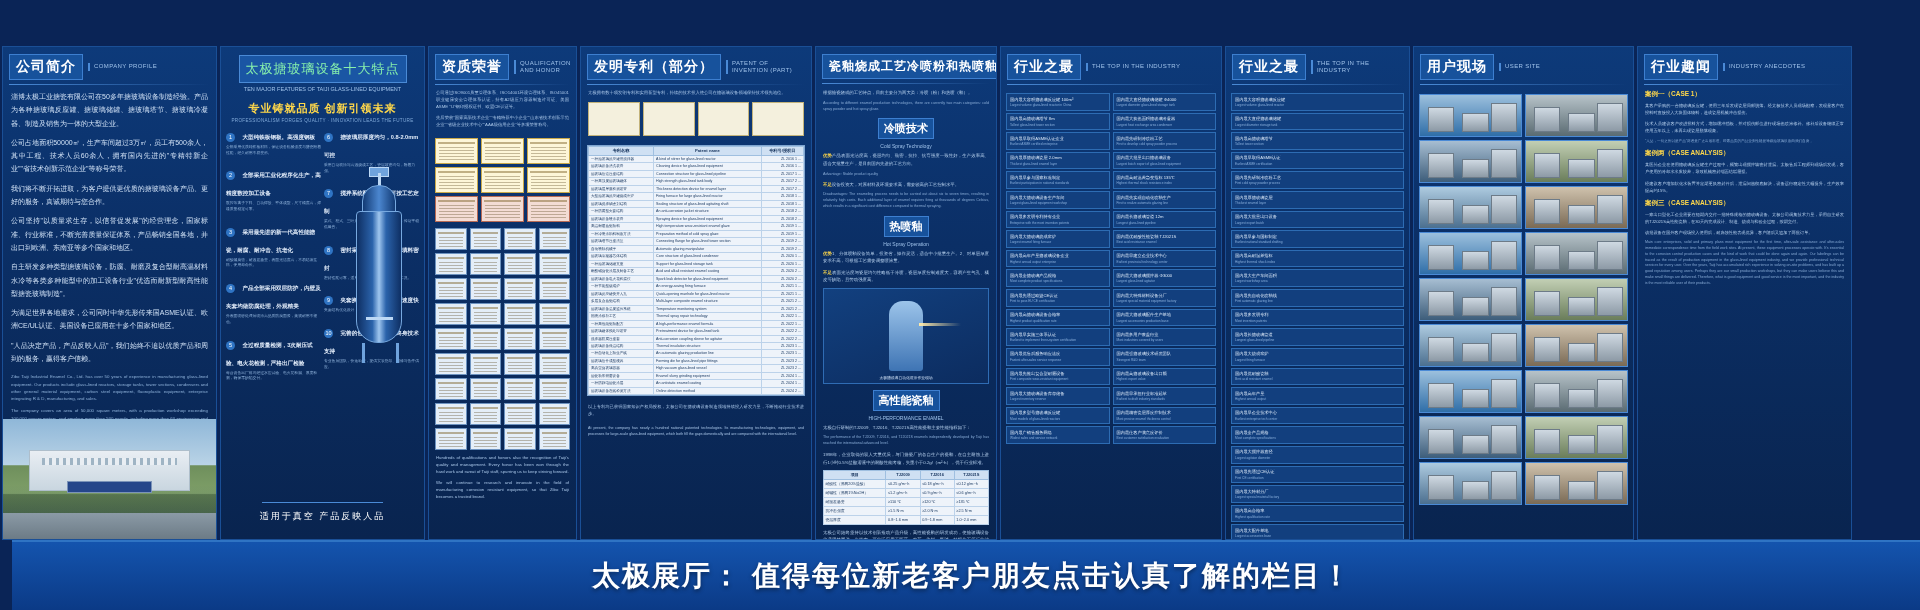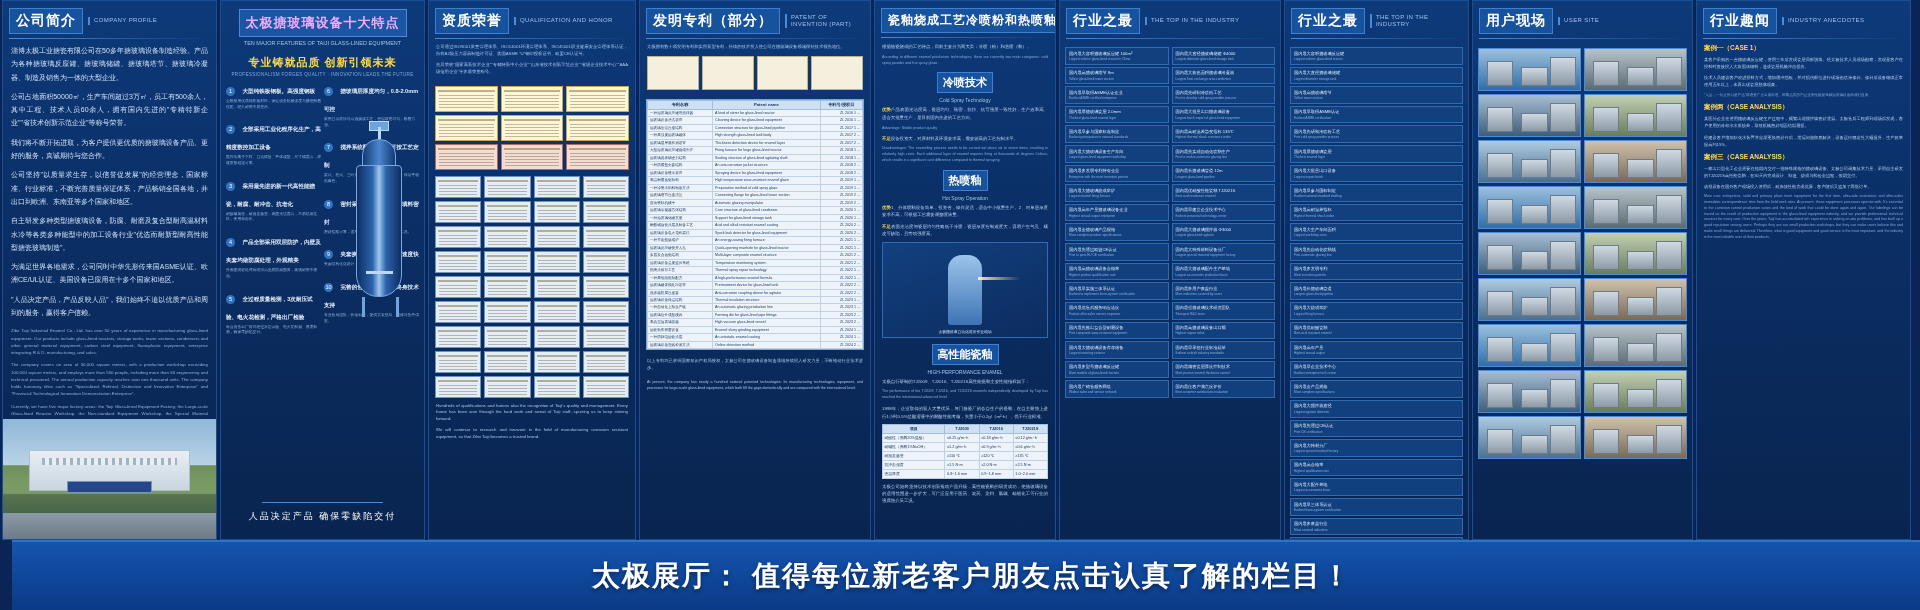--- a/index.html
+++ b/index.html
@@ -11,24 +11,25 @@
   }
   .stage { position: relative; width: 1920px; height: 610px; background:#0a2456; }
   .panels { position: absolute; left:0; top:0; width:1920px; height:540px; display:flex; gap:3px; padding:0 2px; }
   .panel {
     position: relative;
     background: linear-gradient(180deg,#0d3a7a 0%, #0b2f66 40%, #09244f 100%);
     border: 1px solid #1a4f96;
     overflow: hidden;
     color: #dce8f7;
     flex: 0 0 auto;
+    margin-top: 46px;
   }
   .p1 { width: 215px; }
   .p2 { width: 205px; }
-  .p3 { width: 208px; }
+  .p3 { width: 149px; }
   .p4 { width: 232px; }
   .p5 { width: 182px; }
   .p6 { width: 222px; }
   .p7 { width: 185px; }
   .p8 { width: 221px; }
   .p9 { width: 215px; }
 
   
   .phead {
     margin: 7px 6px 4px 6px;
@@ -72,21 +73,21 @@
   }
   .p1-photo .road {
     position:absolute; left:0; bottom:0; width:100%; height:22%;
     background: linear-gradient(180deg,#8b9aa6,#6c7b86);
   }
 
   
   .p2-ttl-wrap { text-align:center; }
   .p2-ttl {
     display:inline-block; background:#1a56a4; border:1px solid #4a8ad6;
-    color:#f0abfc; font-size:13px; font-weight:bold; padding:4px 6px; letter-spacing:1px;
+    color:#86efac; font-size:13px; font-weight:normal; padding:4px 6px; letter-spacing:1px;
   }
   .p2-ttl-en { font-size:5.5px; color:#9fc2ea; margin-top:3px; }
   .p2-slogan { text-align:center; color:#ffd84a; font-size:11px; font-weight:bold; margin:9px 0 2px; letter-spacing:1px; }
   .p2-slogan-en { text-align:center; color:#7fa8d8; font-size:4.6px; letter-spacing:.3px; }
   .p2-grid { position:absolute; top:78px; left:5px; width:96px; }
   .p2-item { margin-bottom:7px; }
   .p2-item .num {
     display:inline-block; width:9px; height:9px; line-height:9px; text-align:center;
     background:#2f74c4; color:#fff; font-size:5.5px; border-radius:50%; margin-right:3px;
   }
@@ -327,21 +328,21 @@
         <div class="shaft"></div>
         <div class="head"></div>
         <div class="body"></div>
         <div class="blade"></div>
         <div class="legl"></div>
         <div class="legr"></div>
       </div>
 
       <div class="p2-foot">
         <div class="bar"></div>
-        <span>人品决定产品 确保零缺陷交付</span>
+        <span>适用于真空 产品反映人品</span>
       </div>
     </div>
 
     <div class="panel p3">
       <div class="phead">
         <span class="cn">资质荣誉</span>
         <span class="en">QUALIFICATION AND HONOR</span>
       </div>
       <div class="rule"></div>
       <div class="p3-intro">

